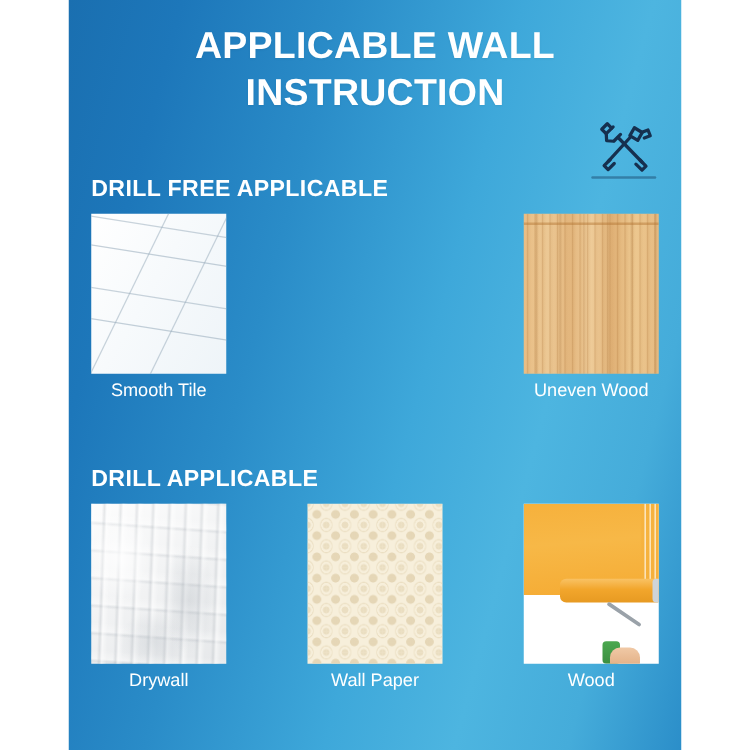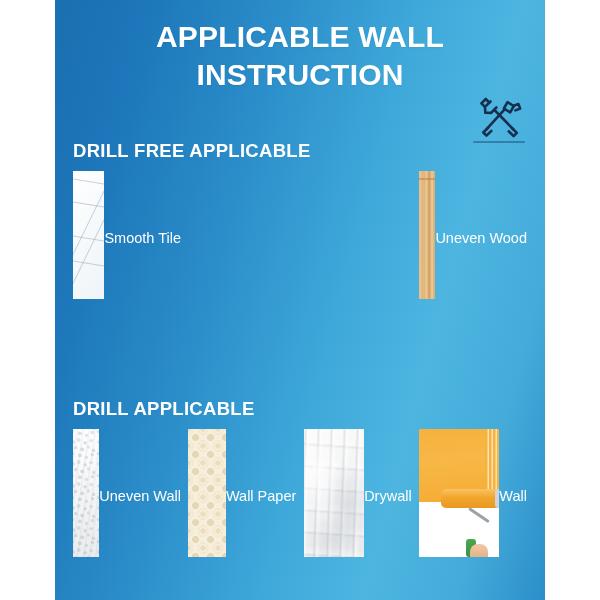--- a/index.html
+++ b/index.html
@@ -70,41 +70,41 @@
     top: 141px;
     width: 52px;
     height: 2px;
     background: rgba(20, 55, 90, 0.42);
     border-radius: 1px;
   }
 
   
   .section { position: absolute; left: 0; width: 490px; }
   .section-a { top: 140px; }
-  .section-b { top: 372px; margin-top: 26px; }
+  .section-b { top: 372px; }
 
   .section-title {
     color: #ffffff;
     font-size: 18.5px;
     font-weight: bold;
     letter-spacing: 0.3px;
     padding-left: 18px;
     margin-bottom: 9px;
   }
 
   .tiles {
     display: flex;
     justify-content: space-between;
     padding: 0 18px;
   }
 
   .tile {
     width: 108px;
     display: flex;
-    flex-direction: row;
+    flex-direction: column;
     align-items: center;
   }
 
   .swatch {
     width: 108px;
     height: 128px;
     position: relative;
     overflow: hidden;
     background: #fff;
   }
@@ -411,54 +411,47 @@
         </div>
 
       </div>
     </div>
 
     <div class="section section-b">
       <div class="section-title">DRILL APPLICABLE</div>
 
       <div class="tiles">
 
+
         <div class="tile">
-          <div class="swatch tex-uneven">
-            <span class="bumps"></span>
-              <span class="streaks"></span>
+          <div class="swatch tex-drywall">
+            <span class="ridges"></span>
+              <span class="blot"></span>
           </div>
-          <div class="tile-label">Uneven Wall</div>
+          <div class="tile-label">Drywall</div>
         </div>
 
         <div class="tile">
           <div class="swatch tex-wallpaper">
             <span class="damask"></span>
               <span class="damask2"></span>
           </div>
           <div class="tile-label">Wall Paper</div>
-        </div>
-
-        <div class="tile">
-          <div class="swatch tex-drywall">
-            <span class="ridges"></span>
-              <span class="blot"></span>
-          </div>
-          <div class="tile-label">Drywall</div>
         </div>
 
         <div class="tile">
           <div class="swatch tex-paint">
             <span class="orange"></span>
             <span class="feather"></span>
             <span class="roller"></span>
             <span class="roller-cap"></span>
             <span class="handle-bar"></span>
             <span class="handle-grip"></span>
             <span class="hand"></span>
           </div>
-          <div class="tile-label">Wall</div>
+          <div class="tile-label">Wood</div>
         </div>
 
       </div>
     </div>
 
   </div>
 </div>
 
 </body></html>

